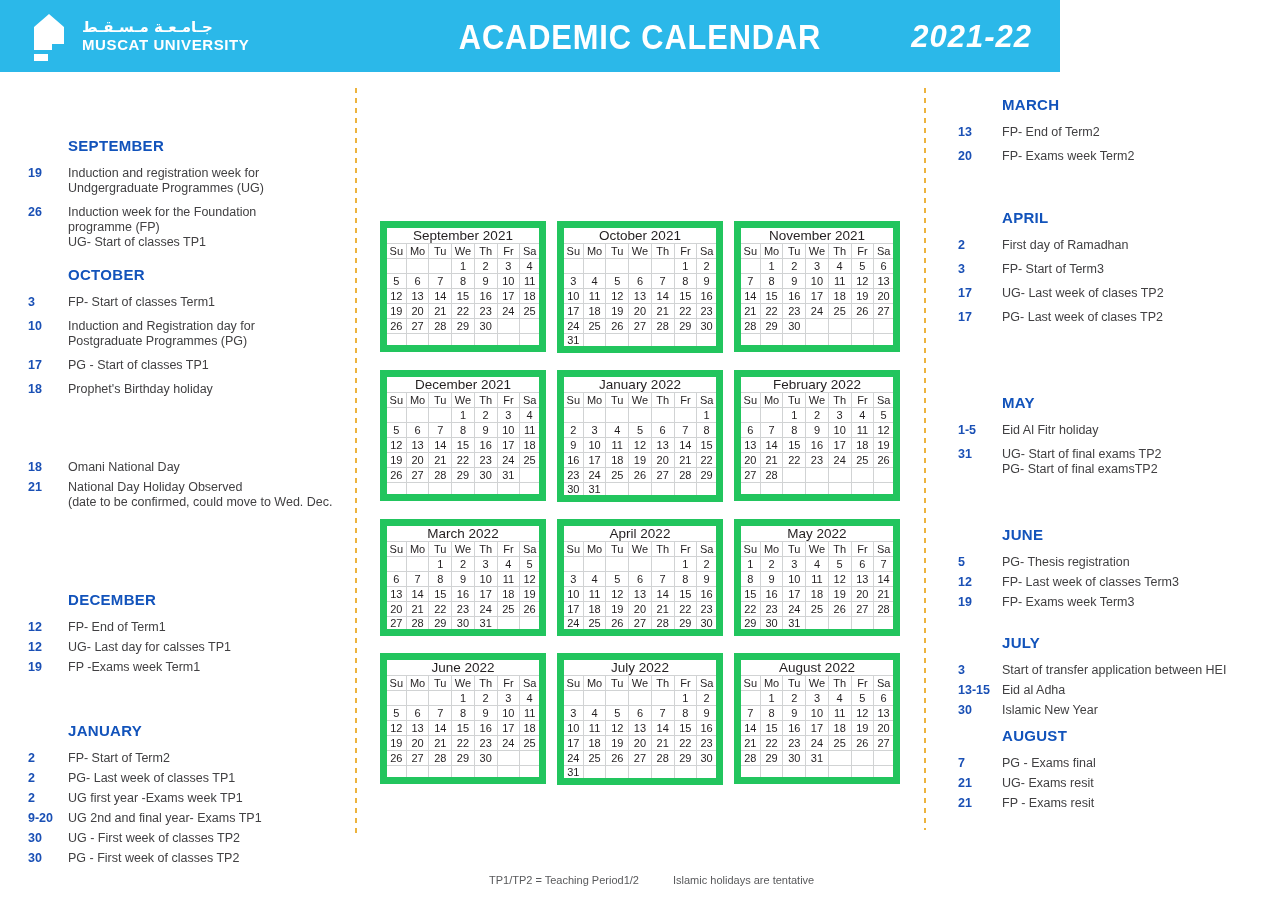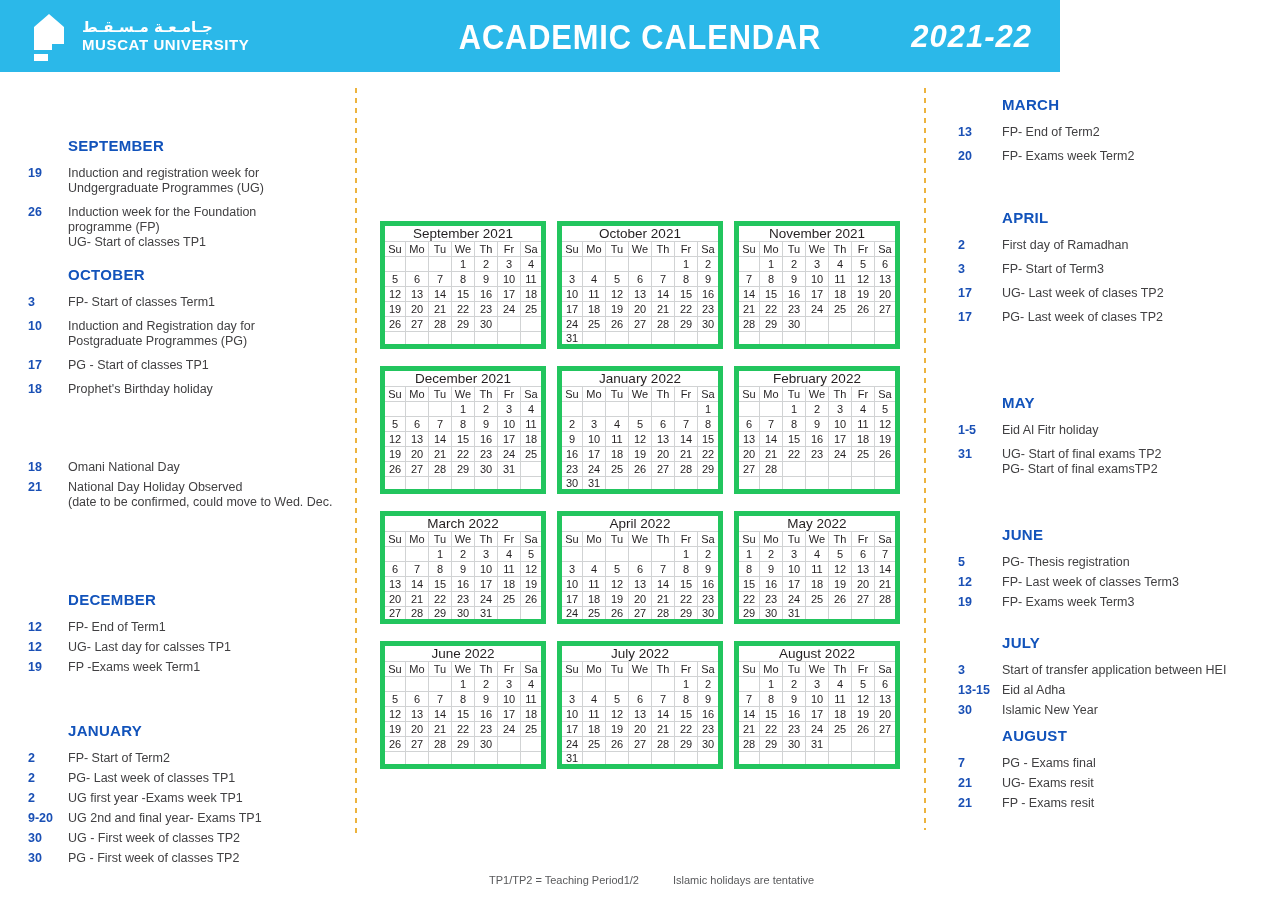--- a/index.html
+++ b/index.html
@@ -47,21 +47,21 @@
   #right-col .ed { flex-basis:44px; }
   .et { flex:1; font-size:12.5px; line-height:15px; color:#414042; white-space:pre-line; }
   
   #cal-grid {
     position:absolute; left:380px; top:221px;
     display:grid; grid-template-columns:repeat(3,166px);
     column-gap:11px; row-gap:17px; align-items:start;
   }
   table.cal {
     width:166px; border-collapse:collapse; table-layout:fixed;
-    border:5px solid #22c55e; background:#ffffff;
+    border:7px solid #22c55e; background:#ffffff;
   }
   table.cal td { border:1px solid #d1d3d4; text-align:center; color:#231f20; overflow:hidden; }
   td.ct { font-size:13.5px; height:18px; border-left:none; border-right:none; border-top:none; }
   td.dh { font-size:11px; height:15px; color:#231f20; }
   td.dc { font-size:11px; height:15px; }
   
   .footnote { position:absolute; top:874px; font-size:11px; color:#58595b; }
   #note1 { left:489px; }
   #note2 { left:673px; }
 </style>

